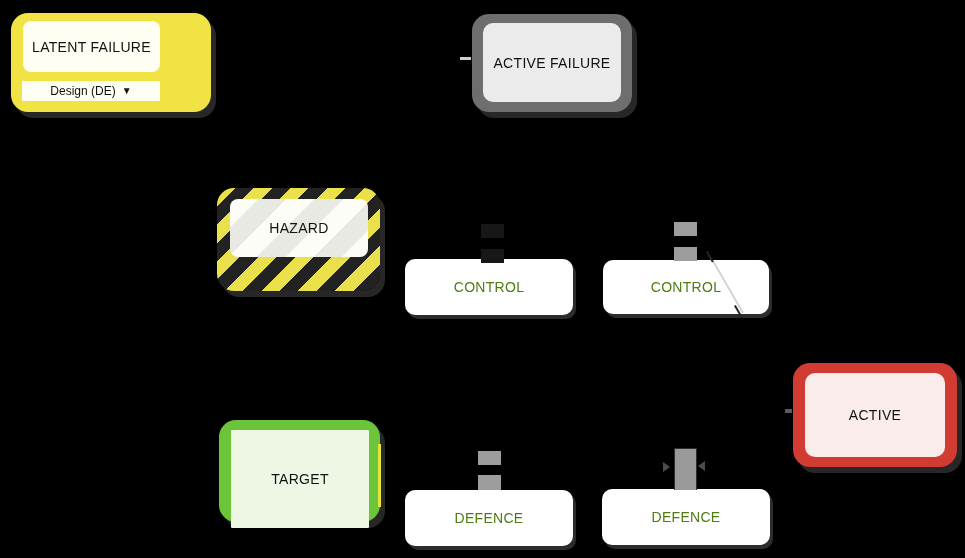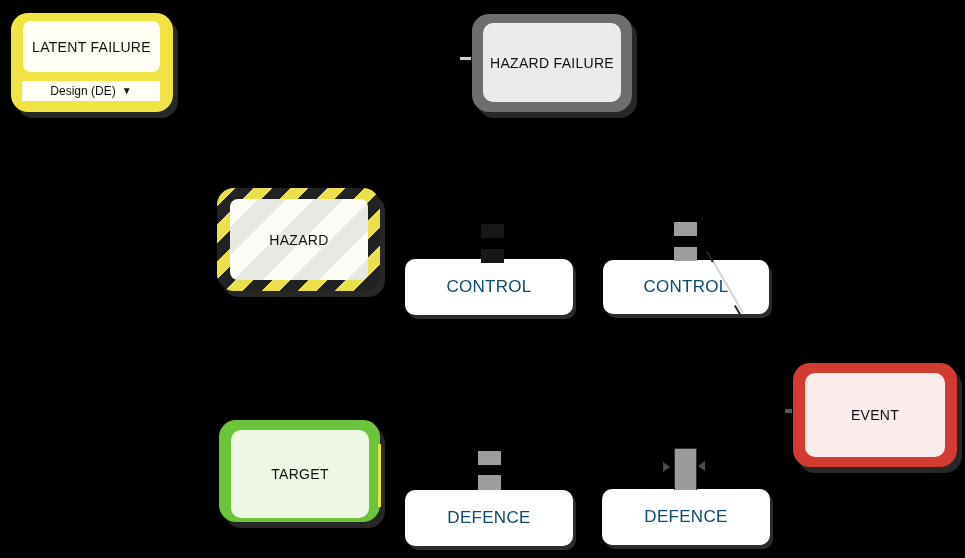--- a/index.html
+++ b/index.html
@@ -7,50 +7,50 @@
     position:relative;width:965px;height:558px;background:#000;overflow:hidden;
     font-family:"Liberation Sans","DejaVu Sans",sans-serif;color:#111;
   }
   .node{position:absolute;z-index:1;}
   .big{border-radius:17px;box-shadow:5px 6px 0 #272727;}
   .inner{
     position:absolute;display:flex;align-items:center;justify-content:center;
     font-size:14px;letter-spacing:0.3px;color:#111;
   }
   
-  #latent{left:11px;top:13px;width:162px;height:99px;background:#f2e345;}
+  #latent{left:11px;top:13px;width:162px;height:99px;background:#f2e345;padding-left:38px;}
   #latent .label-box{left:12px;top:8px;width:137px;height:51px;background:#fffef2;border-radius:8px;}
   #latent .dropdown{
     position:absolute;left:11px;top:68px;width:138px;height:20px;background:#fffef2;
     border-radius:0;display:flex;align-items:center;justify-content:center;gap:6px;
     font-size:12px;cursor:pointer;
   }
   #latent .dropdown .caret{font-size:10px;line-height:1;}
   
   #precondition{left:228px;top:14px;width:164px;height:98px;background:#3b99f0;}
   #precondition .inner{left:12px;top:10px;width:140px;height:78px;background:#ddeefc;border-radius:10px;}
   
   #active{left:472px;top:14px;width:160px;height:98px;background:#6e6e6e;}
   #active .inner{left:11px;top:9px;width:138px;height:79px;background:#ebebeb;border-radius:10px;}
   
   #hazard{left:217px;top:188px;width:163px;height:103px;
     background:repeating-linear-gradient(135deg,#e9e04b 0 13px,#222222 13px 26px);}
-  #hazard .inner{left:13px;top:11px;width:138px;height:81px;border-radius:8px;
+  #hazard .inner{left:13px;top:11px;width:138px;height:58px;border-radius:8px;
     background:repeating-linear-gradient(135deg,#fdfdf7 0 20px,#e9e9e3 20px 40px);}
   
   #target{left:219px;top:420px;width:161px;height:102px;background:#6cc43b;}
-  #target .inner{left:12px;top:10px;width:138px;height:88px;background:#eef7e4;border-radius:10px;}
+  #target .inner{left:12px;top:10px;width:138px;height:98px;background:#eef7e4;border-radius:1px;}
   
   #event{left:793px;top:363px;width:164px;height:104px;background:#d23b31;}
   #event .inner{left:12px;top:10px;width:140px;height:84px;background:#faeceb;border-radius:10px;}
   
   .plain{
     background:#fff;border-radius:10px;box-shadow:3px 4px 0 #2c2c2c;
     display:flex;align-items:center;justify-content:center;
-    font-size:17px;letter-spacing:0.3px;color:#0c4a6e;
+    font-size:14px;letter-spacing:0.3px;color:#4d7c0f;
   }
   #control1{left:405px;top:259px;width:168px;height:56px;}
   #control2{left:603px;top:260px;width:166px;height:54px;overflow:hidden;position:absolute;}
   #defence1{left:405px;top:490px;width:168px;height:56px;}
   #defence2{left:602px;top:489px;width:168px;height:56px;}
   
   .sq{position:absolute;width:23px;height:14px;z-index:3;}
   #c1sq1{left:481px;top:224px;background:#171717;}
   #c1sq2{left:481px;top:249px;background:#171717;}
   #c2sq1{left:674px;top:222px;background:#9d9d9d;}
@@ -85,21 +85,21 @@
     </div>
     <div class="dropdown">
       <span>Design (DE)</span>
       <span class="caret">▼</span>
     </div>
   </div>
 
 
   <div class="node big" id="active">
     <div class="inner">
-      <span>HAZARD FAILURE</span>
+      <span>ACTIVE FAILURE</span>
     </div>
   </div>
   <div id="stubActive"></div>
 
   <div class="node big" id="hazard">
     <div class="inner">
       <span>HAZARD</span>
     </div>
   </div>
 
@@ -133,18 +133,18 @@
 
   <div class="node plain" id="defence2">
     <span>DEFENCE</span>
   </div>
   <div id="d2bar"></div>
   <div class="chev" id="chevL"></div>
   <div class="chev" id="chevR"></div>
 
   <div class="node big" id="event">
     <div class="inner">
-      <span>EVENT</span>
+      <span>ACTIVE</span>
     </div>
   </div>
   <div id="stubEvent"></div>
 
 </div>
 
 </body></html>

